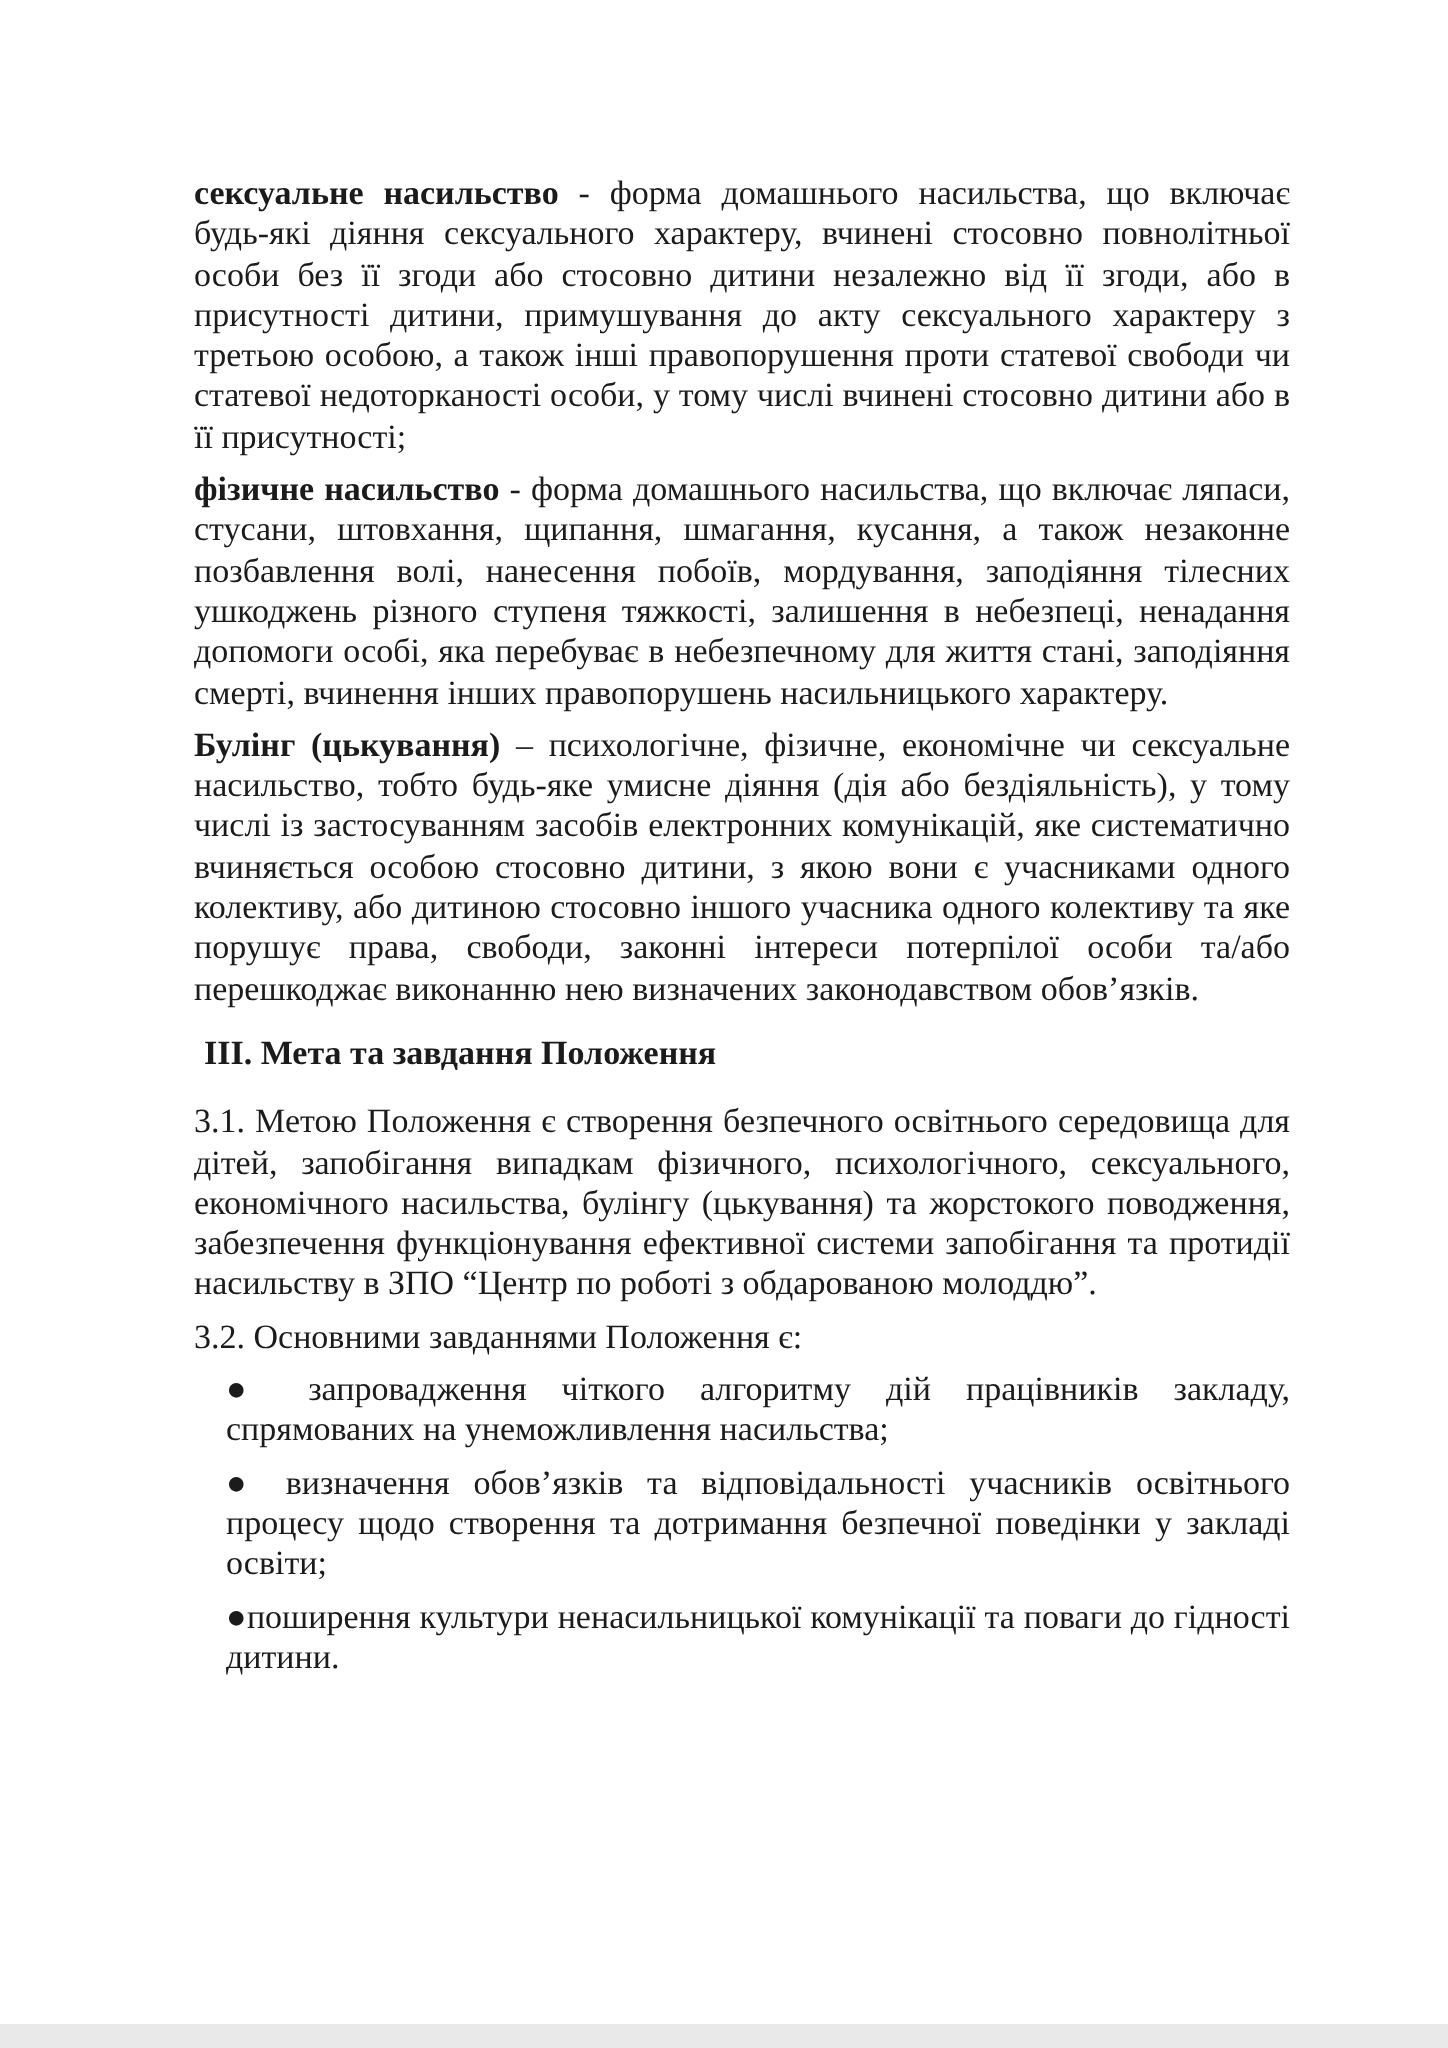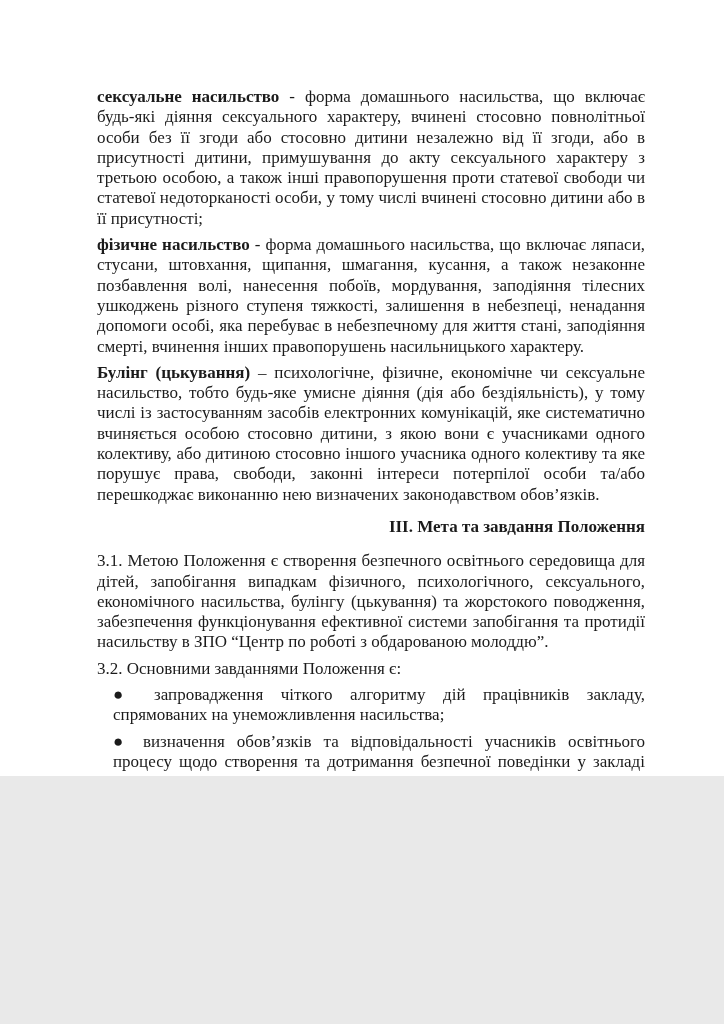--- a/index.html
+++ b/index.html
@@ -3,21 +3,21 @@
 <meta charset="utf-8">
 <style>
   html, body {
     margin: 0;
     padding: 0;
     background: #e9e9e9;
   }
   .page {
     position: relative;
     width: 724px;
-    height: 776px;
+    height: 1012px;
     margin: 0 auto;
     background: #ffffff;
     overflow: hidden;
     box-sizing: border-box;
     padding: 87px 79px 0 97px;
     font-family: "Liberation Serif", "DejaVu Serif", serif;
     font-size: 17px;
     line-height: 20.3px;
     color: #1b1b1b;
   }
@@ -26,21 +26,21 @@
     text-align: justify;
     text-justify: inter-word;
   }
   .term {
     font-weight: bold;
   }
   .section-heading {
     margin: 12px 0 14px 0;
     padding-left: 5px;
     font-weight: bold;
-    text-align: right;
+    text-align: left;
   }
   .bullet-par {
     margin: 0 0 6px 16px;
     text-align: justify;
     text-justify: inter-word;
   }
 </style>
 </head>
 <body>
 
@@ -59,14 +59,15 @@
   </p>
 
   <p class="section-heading">III. Мета та завдання Положення</p>
 
   <p class="doc-par">3.1. Метою Положення є створення безпечного освітнього середовища для дітей, запобігання випадкам фізичного, психологічного, сексуального, економічного насильства, булінгу (цькування) та жорстокого поводження, забезпечення функціонування ефективної системи запобігання та протидії насильству в ЗПО “Центр по роботі з обдарованою молоддю”.</p>
 
   <p class="doc-par">3.2. Основними завданнями Положення є:</p>
 
   <p class="bullet-par">● запровадження чіткого алгоритму дій працівників закладу, спрямованих на унеможливлення насильства;</p>
   <p class="bullet-par">● визначення обов’язків та відповідальності учасників освітнього процесу щодо створення та дотримання безпечної поведінки у закладі освіти;</p>
+  <p class="bullet-par">●поширення культури ненасильницької комунікації та поваги до гідності дитини.</p>
 
 </div>
 
 </body></html>

